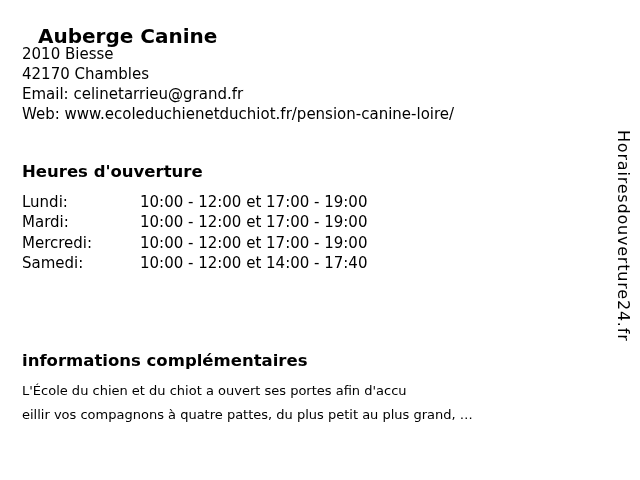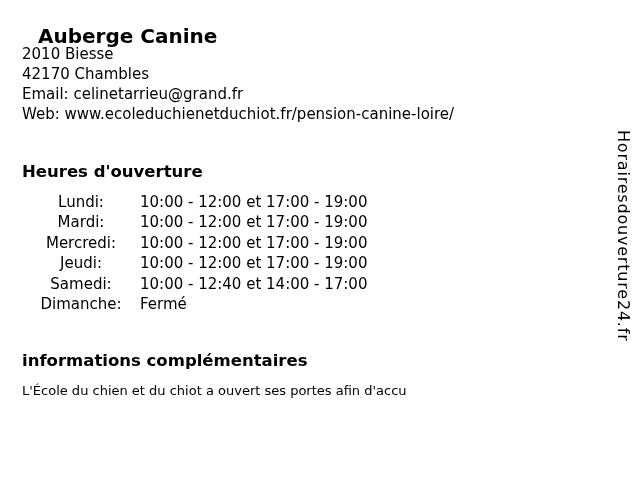--- a/index.html
+++ b/index.html
@@ -24,21 +24,21 @@
     margin: 0;
     font-size: 16.5px; line-height: 22px; font-weight: bold;
     white-space: nowrap;
   }
   .hours-heading { left: 22px; top: 161px; }
   .hours-rows {
     left: 22px; top: 192px;
     font-size: 15px; line-height: 20.4px;
     white-space: nowrap;
   }
-  .hours-row .day { display: inline-block; width: 118px; text-align: center; }
+  .hours-row .day { display: inline-block; width: 118px; }
   .info-heading { left: 22px; top: 350px; }
   .info-text {
     left: 22px; top: 379px;
     font-size: 13px; line-height: 24px;
     white-space: nowrap;
   }
   .watermark {
     top: 130px; right: 7px;
     font-size: 16px; line-height: 20px; letter-spacing: 0.8px;
     writing-mode: vertical-rl;
@@ -58,26 +58,25 @@
     <div class="line"><span>Email:</span> <span>celinetarrieu@grand.fr</span></div>
     <div class="line"><span>Web:</span> <span>www.ecoleduchienetduchiot.fr/pension-canine-loire/</span></div>
   </div>
 
   <h2 class="abs section-heading hours-heading">Heures d'ouverture</h2>
 
   <div class="abs hours-rows">
     <div class="hours-row"><span class="day">Lundi:</span><span class="time">10:00 - 12:00 et 17:00 - 19:00</span></div>
     <div class="hours-row"><span class="day">Mardi:</span><span class="time">10:00 - 12:00 et 17:00 - 19:00</span></div>
     <div class="hours-row"><span class="day">Mercredi:</span><span class="time">10:00 - 12:00 et 17:00 - 19:00</span></div>
-    <div class="hours-row"><span class="day">Jeudi:</span><span class="time">10:00 - 12:00 et 17:00 - 19:00</span></div>
-    <div class="hours-row"><span class="day">Samedi:</span><span class="time">10:00 - 12:40 et 14:00 - 17:00</span></div>
-    <div class="hours-row"><span class="day">Dimanche:</span><span class="time">Fermé</span></div>
+    <div class="hours-row"><span class="day">Samedi:</span><span class="time">10:00 - 12:00 et 14:00 - 17:40</span></div>
   </div>
 
   <h2 class="abs section-heading info-heading">informations complémentaires</h2>
 
   <div class="abs info-text">
     <div>L'École du chien et du chiot a ouvert ses portes afin d'accu</div>
+    <div>eillir vos compagnons à quatre pattes, du plus petit au plus grand, …</div>
   </div>
 
   <div class="abs watermark">Horairesdouverture24.fr</div>
 
 </div>
 
 </body></html>

